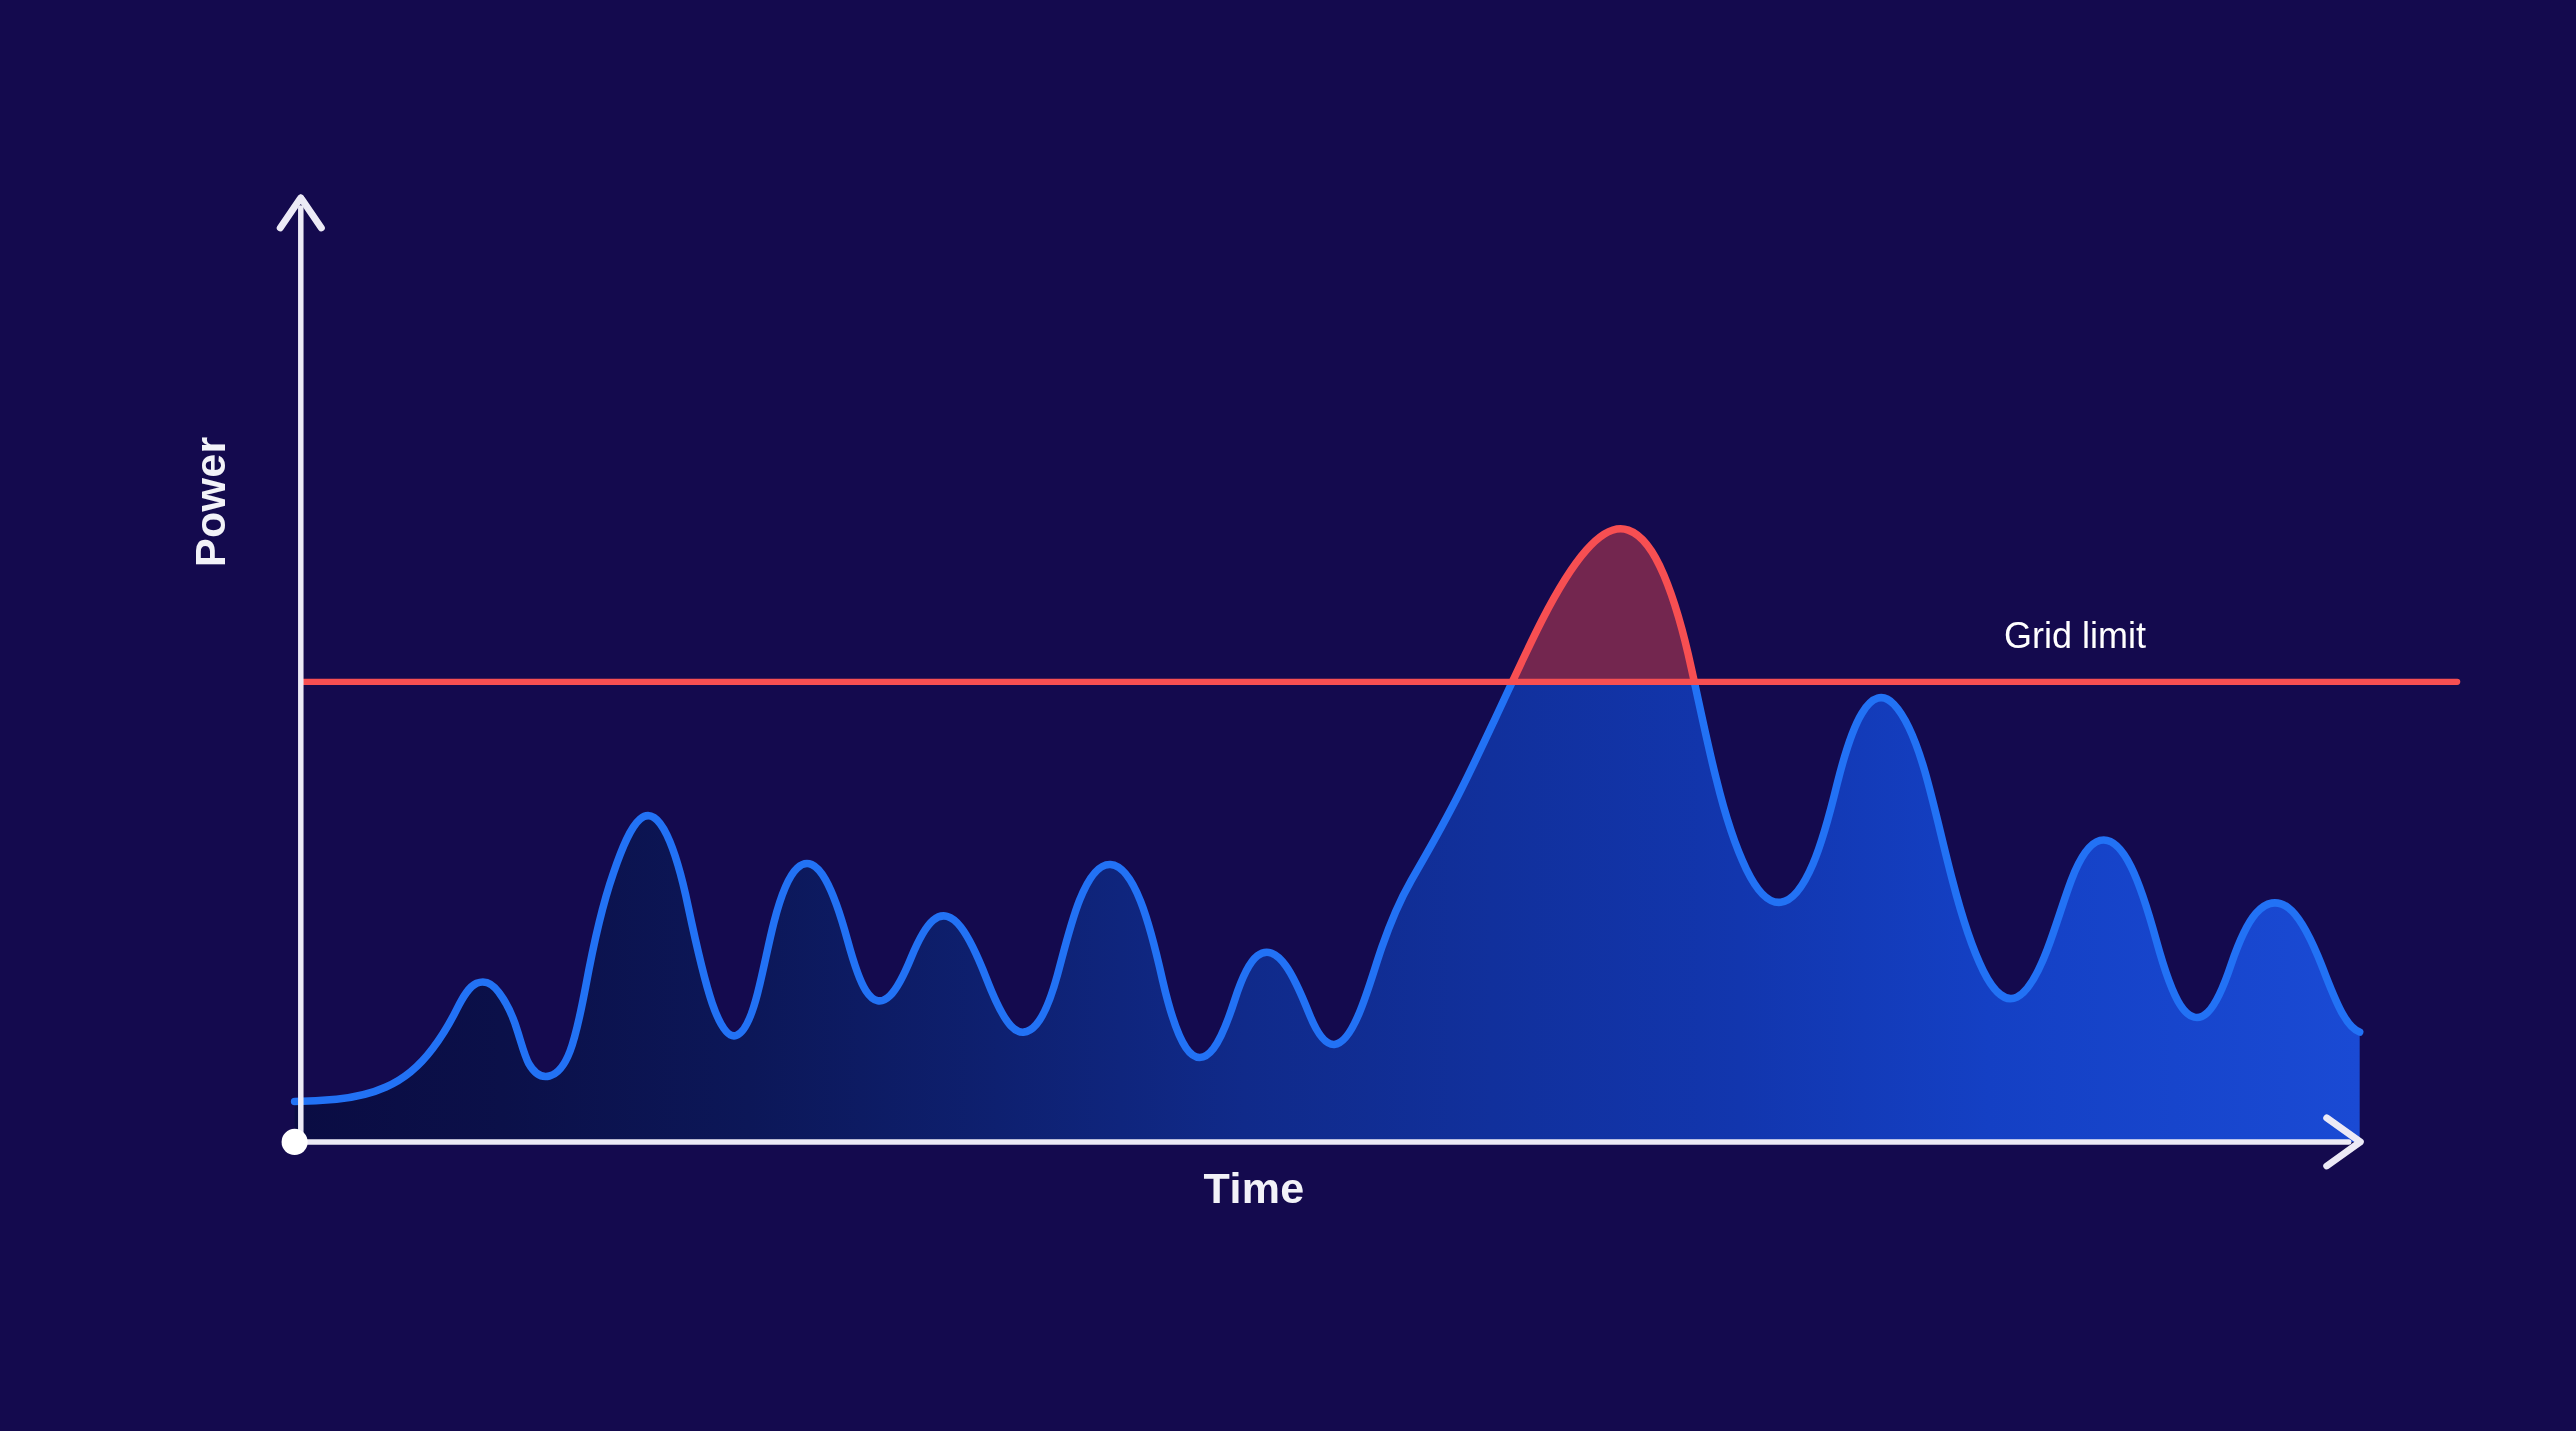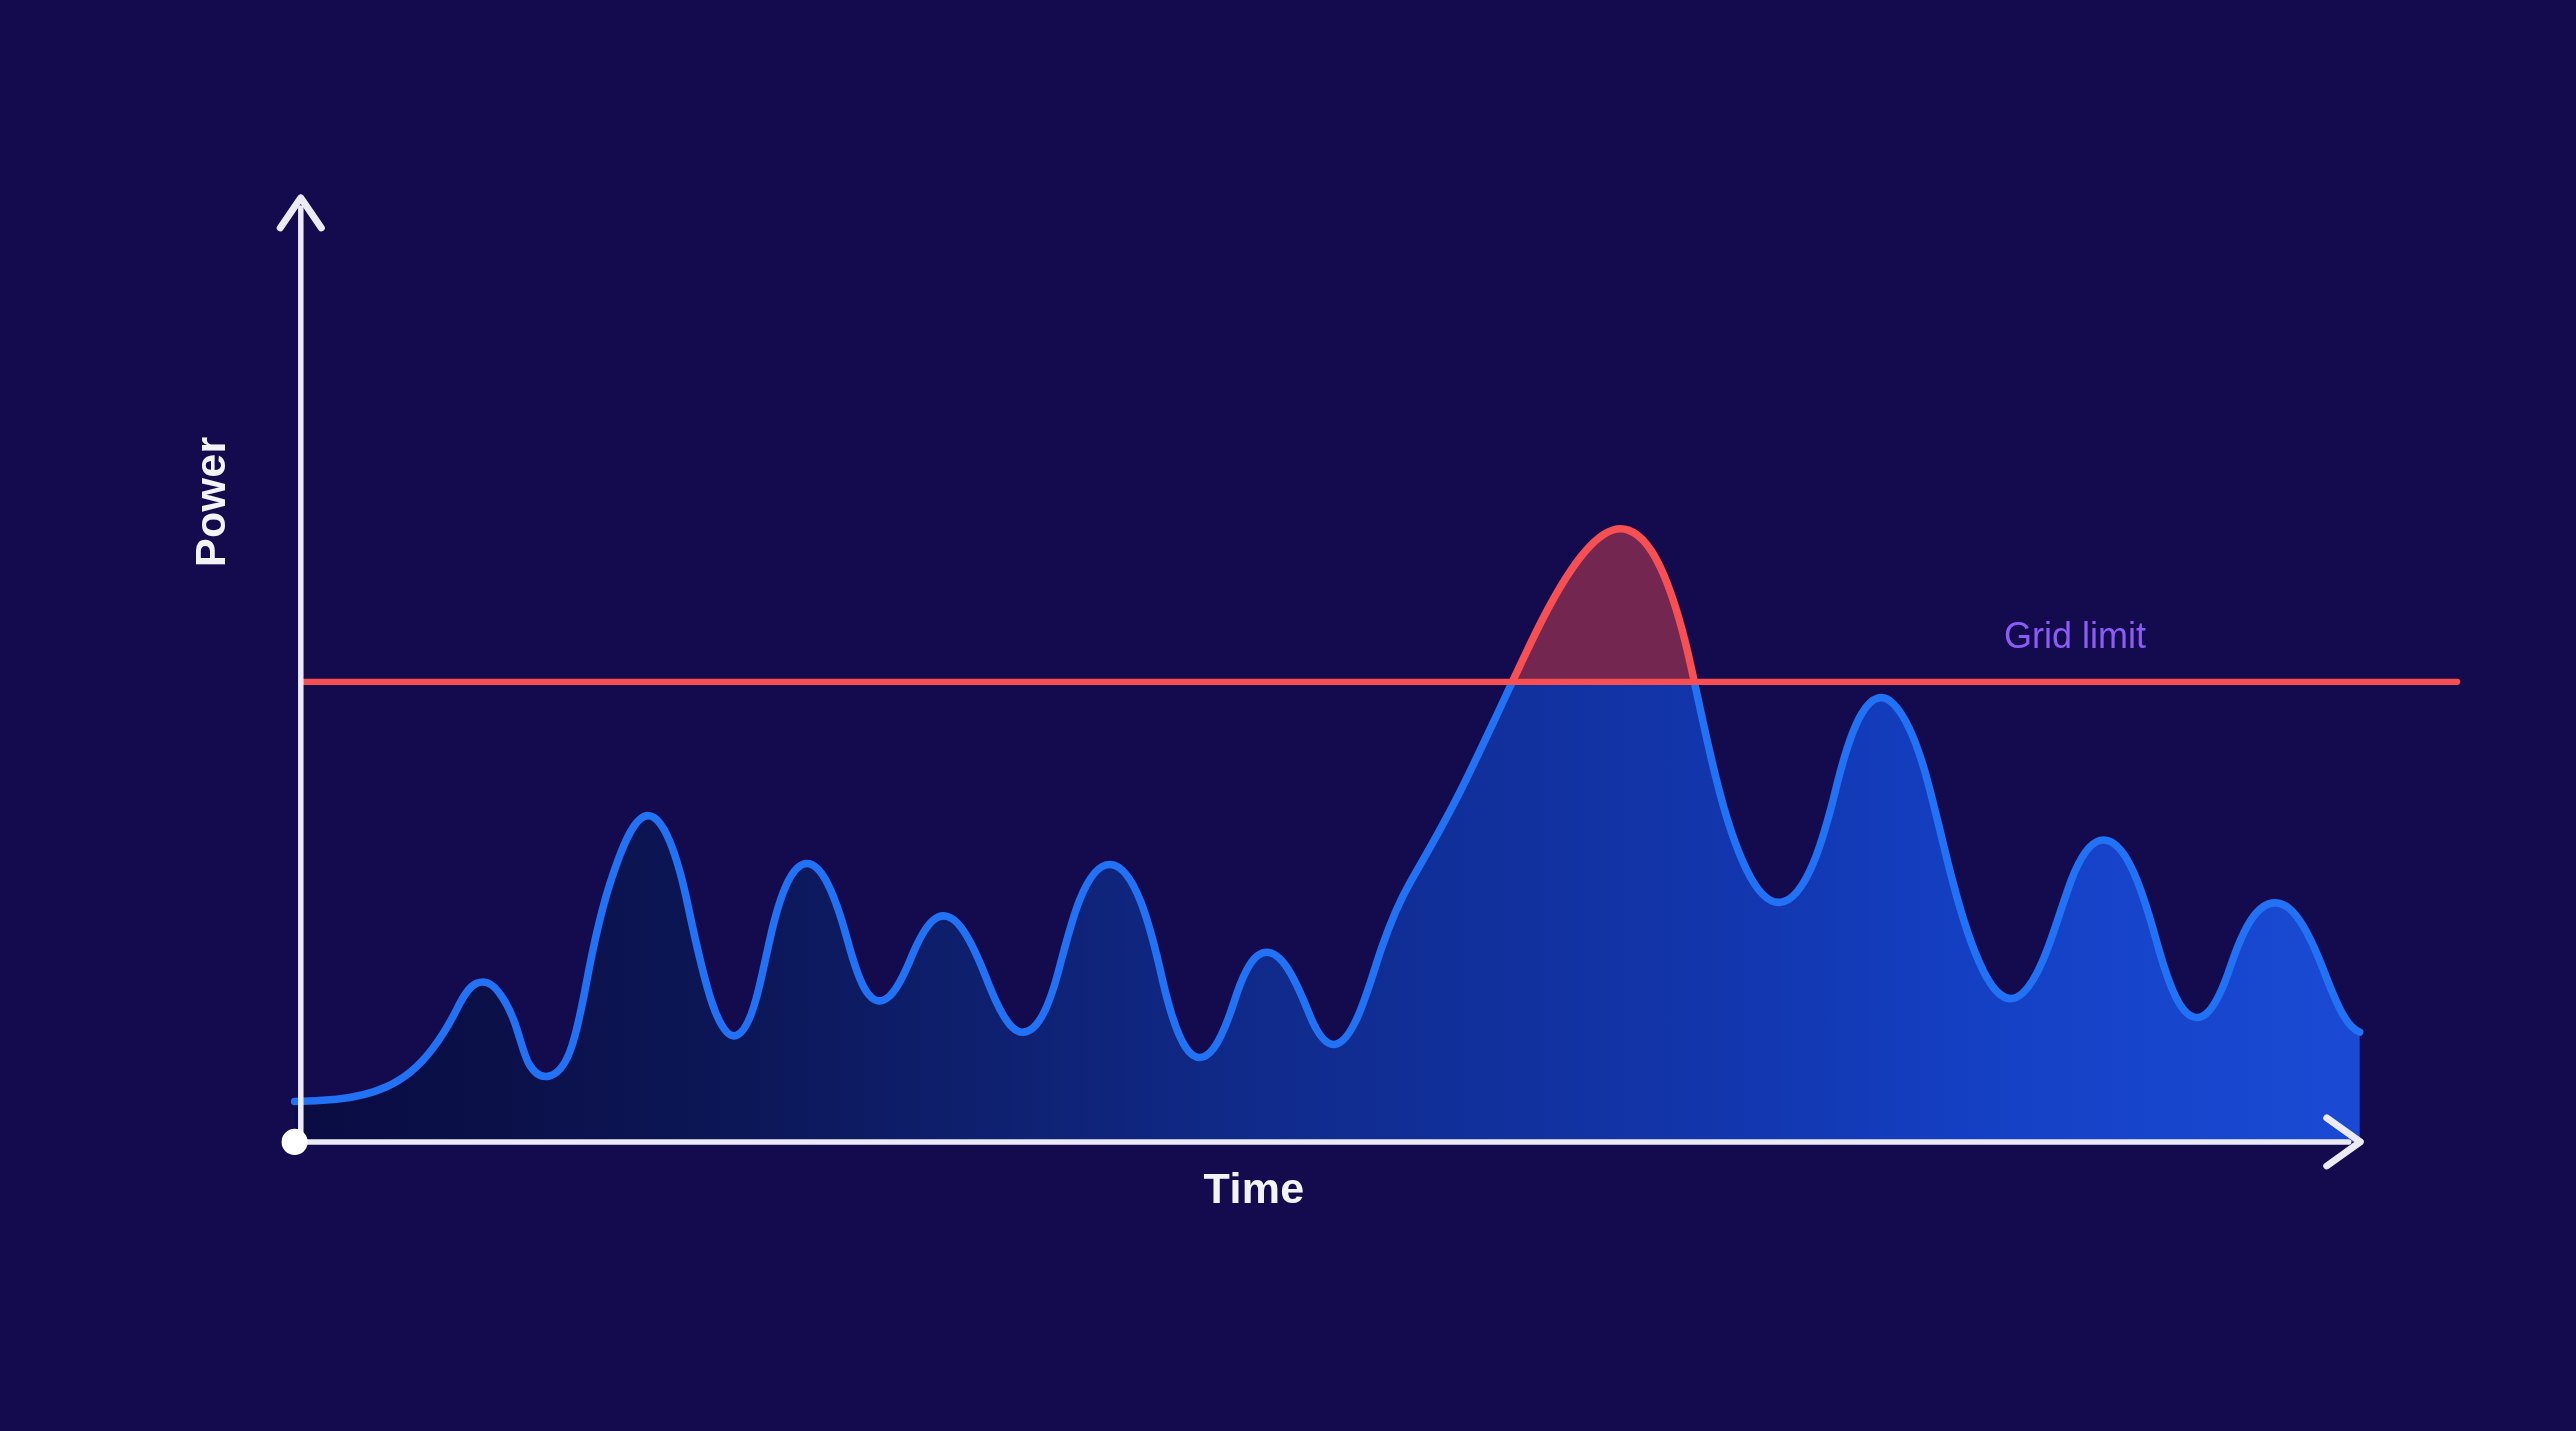--- a/index.html
+++ b/index.html
@@ -45,21 +45,21 @@
     font-size: 43px;
     letter-spacing: 0.3px;
     transform: translateX(-50%);
     line-height: 1;
     text-align: center;
   }
   #gridlimit-label {
     position: absolute;
     left: 2004px;
     top: 618px;
-    color: #8b5cf6;
+    color: #ffffff;
     font-family: "Liberation Sans", sans-serif;
     font-weight: normal;
     font-size: 36px;
     white-space: nowrap;
     line-height: 1;
   }
 </style>
 </head>
 <body>
 

